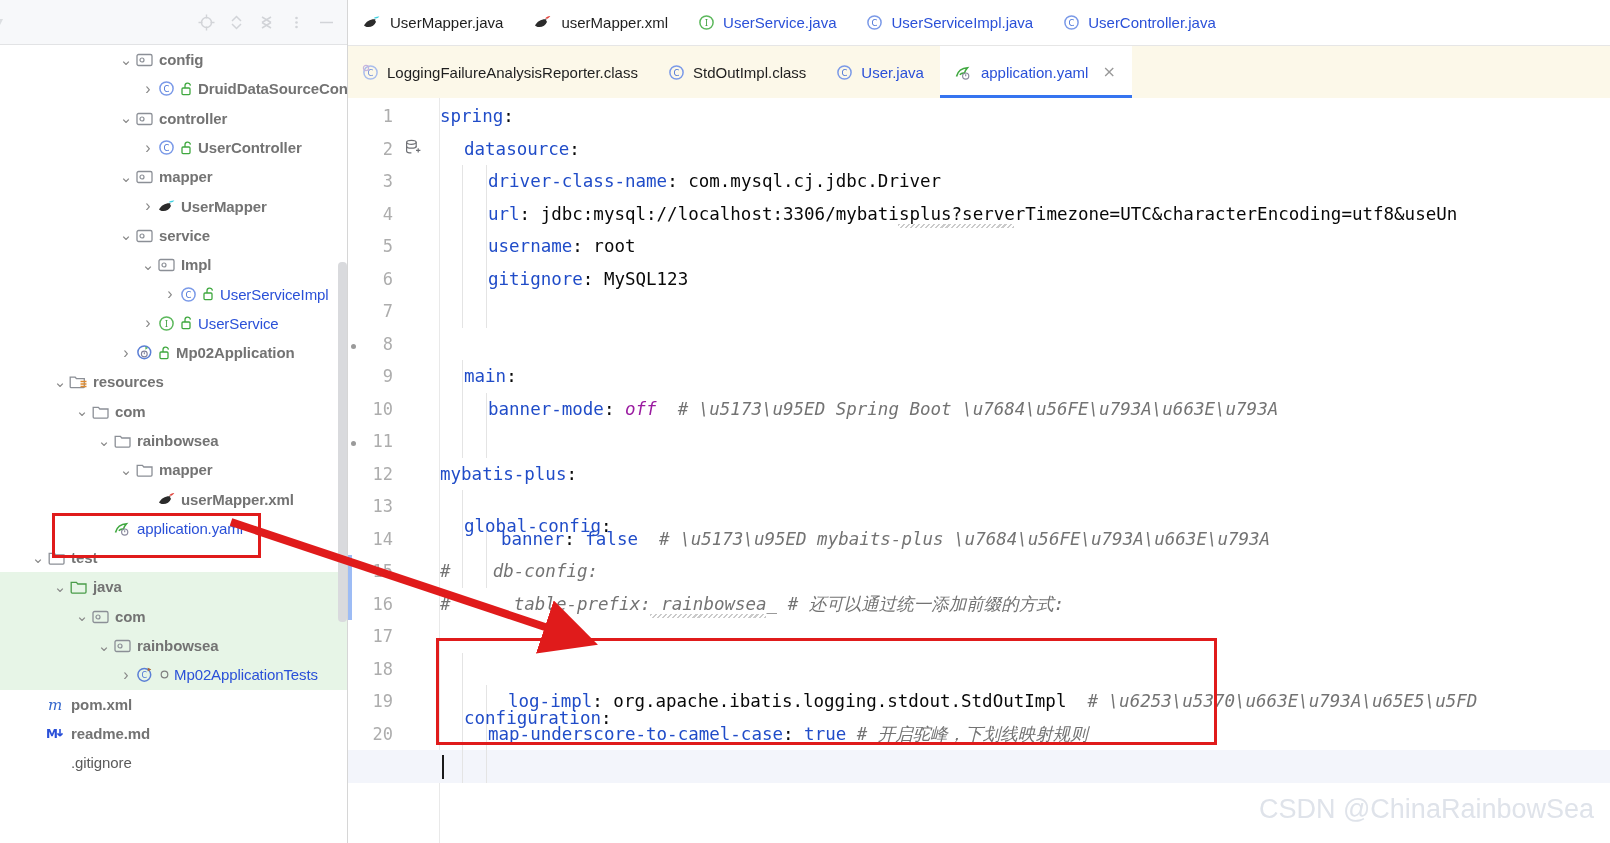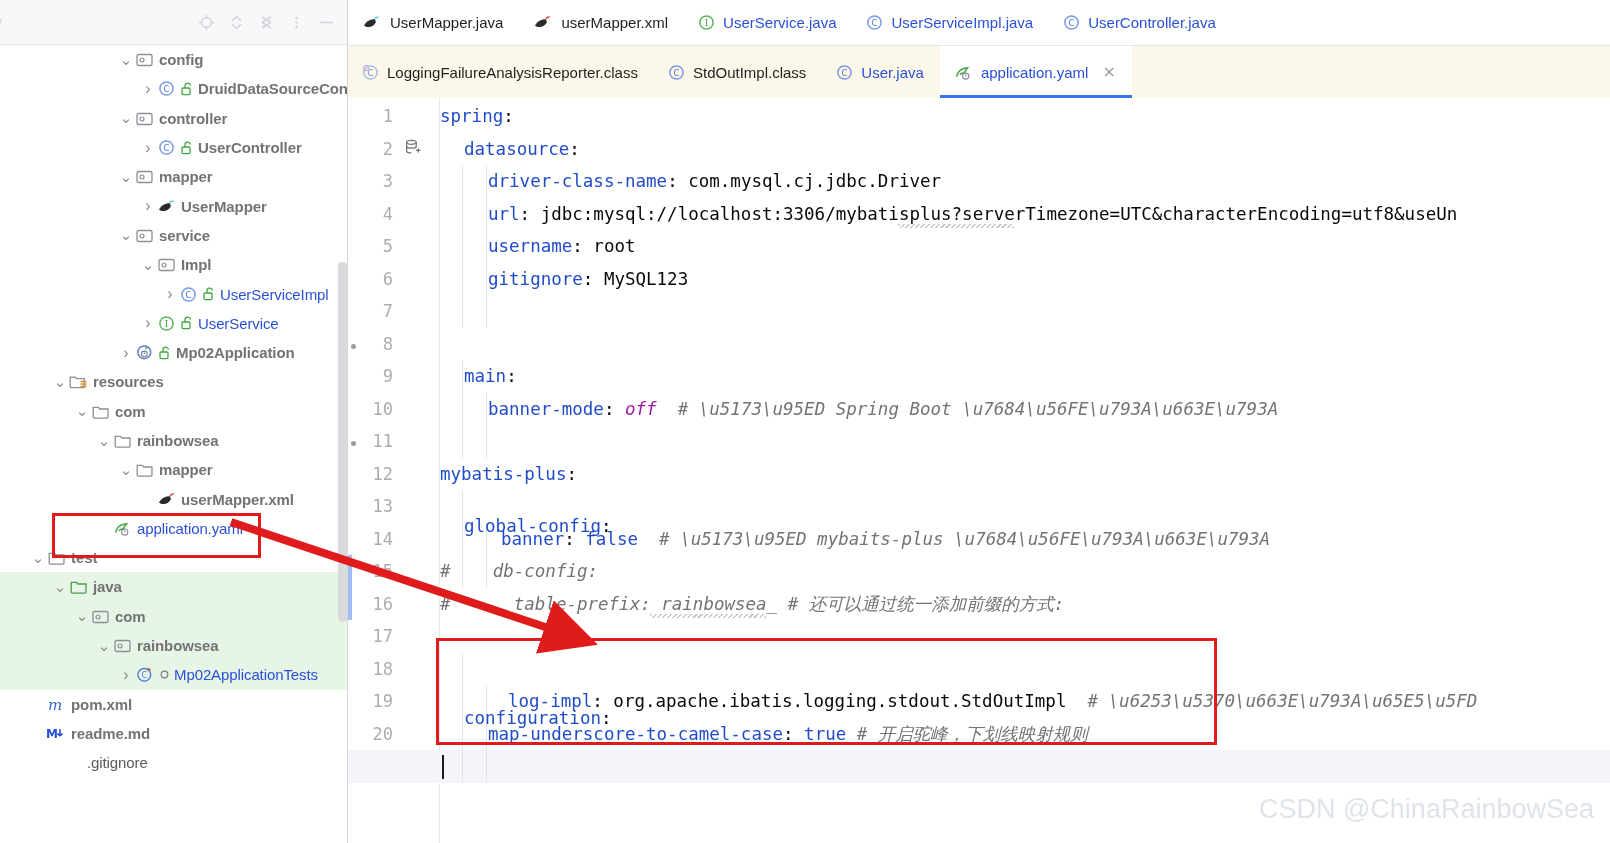--- a/index.html
+++ b/index.html
@@ -494,21 +494,21 @@
         <div class="trow" style="padding-left: 30px;">
           <span class="twist">&nbsp;</span>
           <span class="ticon">
             <svg width="21" height="16" viewBox="0 0 21 16">
               <text x="0" y="13" font-size="12" font-weight="bold" fill="#2a50d8" font-family="DejaVu Sans">M</text>
               <path d="M14 4v7m0 0l-2.5-2.6M14 11l2.5-2.6" stroke="#2a50d8" stroke-width="1.6" fill="none"></path>
             </svg>
           </span>
           <span class="tlabel dark-txt">readme.md</span>
         </div>
-        <div class="trow" style="padding-left: 46px;">
+        <div class="trow" style="padding-left: 30px;">
           <span class="twist">&nbsp;</span>
           <span class="ticon"></span>
           <span class="tlabel grey-txt">.gitignore</span>
         </div>
       </div>
     <div id="side-scroll"></div>
     <div id="bottom-strip"></div>
   </div>
 
   <div id="tabs-row1">

